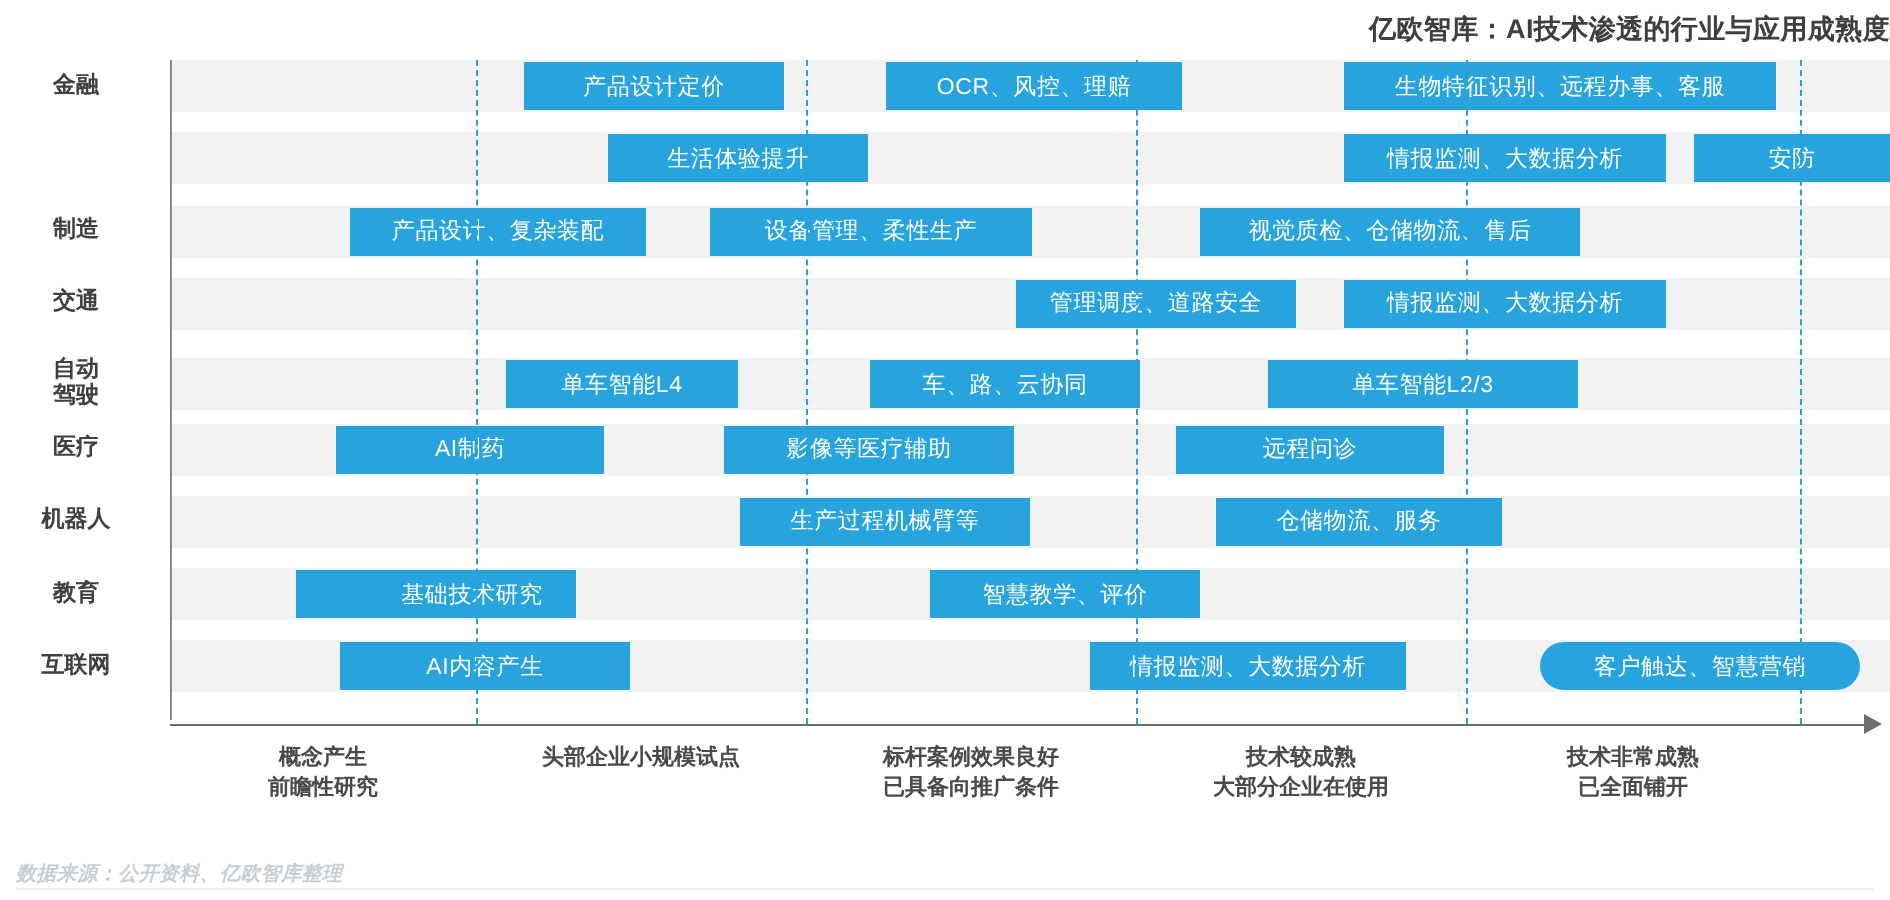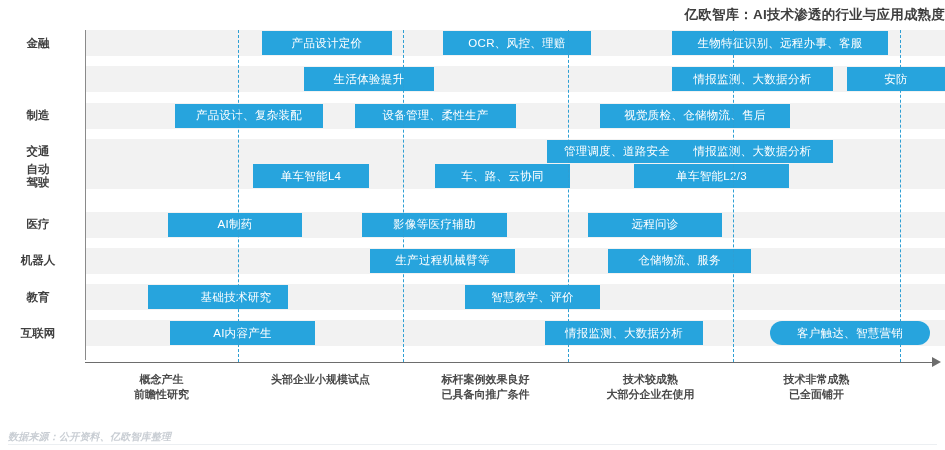--- a/index.html
+++ b/index.html
@@ -168,24 +168,24 @@
         <div class="row" style="top: 72.6px;">
           <div class="row-band"></div>
           <div class="row-label">制造</div>
           <div class="bar" style="left: 175px; width: 148px; background: rgb(39, 164, 221);">产品设计、复杂装配</div>
           <div class="bar" style="left: 355px; width: 161px; background: rgb(39, 164, 221);">设备管理、柔性生产</div>
           <div class="bar" style="left: 600px; width: 190px; background: rgb(39, 164, 221);">视觉质检、仓储物流、售后</div>
         </div>
         <div class="row" style="top: 108.9px;">
           <div class="row-band"></div>
           <div class="row-label">交通</div>
-          <div class="bar" style="left: 508px; width: 140px; background: rgb(39, 164, 221); margin-left: 39px;">管理调度、道路安全</div>
+          <div class="bar" style="left: 508px; width: 140px; background: rgb(39, 164, 221);">管理调度、道路安全</div>
           <div class="bar" style="left: 672px; width: 161px; background: rgb(39, 164, 221);">情报监测、大数据分析</div>
         </div>
-        <div class="row" style="top: 133px;">
+        <div class="row" style="top: 149px;">
           <div class="row-band"></div>
           <div class="row-label">自动
 驾驶</div>
           <div class="bar" style="left: 253px; width: 116px; background: rgb(39, 164, 221);">单车智能L4</div>
           <div class="bar" style="left: 435px; width: 135px; background: rgb(39, 164, 221);">车、路、云协同</div>
           <div class="bar" style="left: 634px; width: 155px; background: rgb(39, 164, 221);">单车智能L2/3</div>
         </div>
         <div class="row" style="top: 181.5px;">
           <div class="row-band"></div>
           <div class="row-label">医疗</div>

